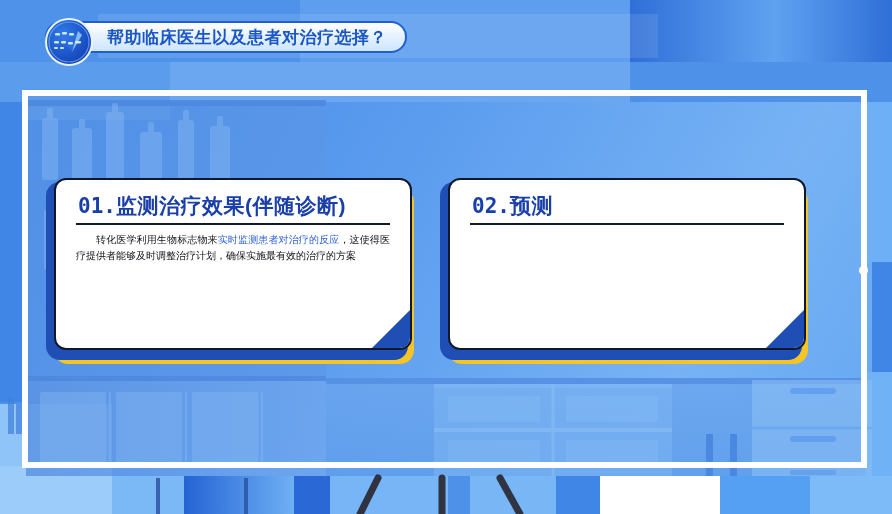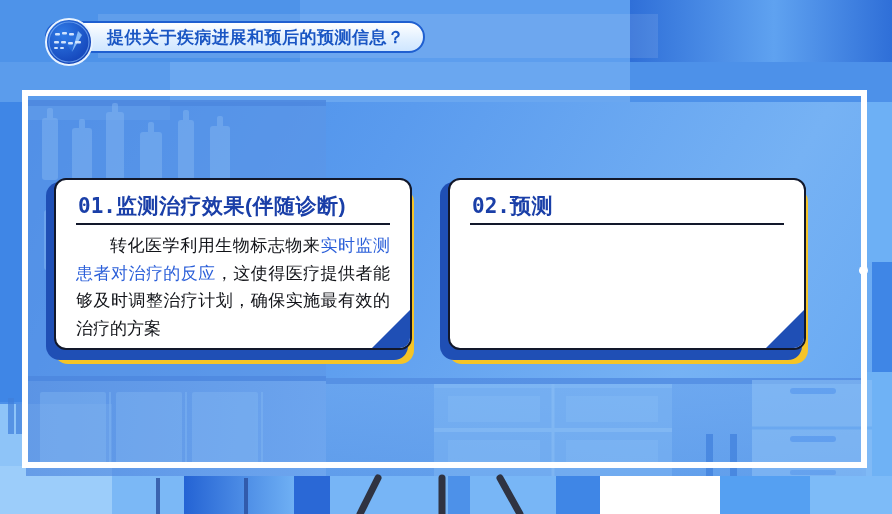--- a/index.html
+++ b/index.html
@@ -92,21 +92,21 @@
 
   .card-title{
     margin:14px 0 0 22px;font-size:21px;font-weight:bold;color:#1a3fa8;
     letter-spacing:.5px;line-height:1.1;
   }
   .card-title .num{font-family:"DejaVu Sans Mono","Liberation Mono",monospace;letter-spacing:0;}
   .card-rule{
     margin:5px 0 0 20px;width:314px;height:2px;background:#12182b;
   }
   .card-body{
-    margin:7px 20px 0 20px;font-size:17px;line-height:1.62;color:#111318;
+    margin:7px 20px 0 20px;font-size:10px;line-height:1.62;color:#111318;
     text-align:justify;text-indent:2em;
     font-family:"DejaVu Sans","Liberation Sans",sans-serif;
   }
   .hl{color:#2b5fd9;}
 
   
   .furn{position:absolute;inset:0;z-index:10;overflow:hidden;}
 </style>
 </head>
 <body>
@@ -239,21 +239,21 @@
       </g>
     </svg>
   </div>
 
   <div class="frame">
     <div class="frame-dot"></div>
   </div>
 
   <div class="header">
     <div class="pill">
-      <span class="pill-title">提供关于疾病进展和预后的预测信息？</span>
+      <span class="pill-title">帮助临床医生以及患者对治疗选择？</span>
     </div>
     <div class="logo">
       <svg width="42" height="42" viewBox="0 0 42 42" aria-hidden="true">
         <circle cx="21" cy="21" r="20" fill="none" stroke="#8fc2ff" stroke-width="1.2" opacity=".6"></circle>
         <path d="M9 13 L33 13 L24 31 L19 24 Z" fill="#2f7ae6" opacity=".45"></path>
         <path d="M30 10 L34 14 L24 31 Z" fill="#9fd0ff" opacity=".8"></path>
         <g fill="#dbeaff" opacity=".95">
           <rect x="7" y="12" width="5" height="2.4" rx="1"></rect>
           <rect x="14" y="11" width="5" height="2.4" rx="1"></rect>
           <rect x="21" y="12" width="5" height="2.4" rx="1"></rect>

